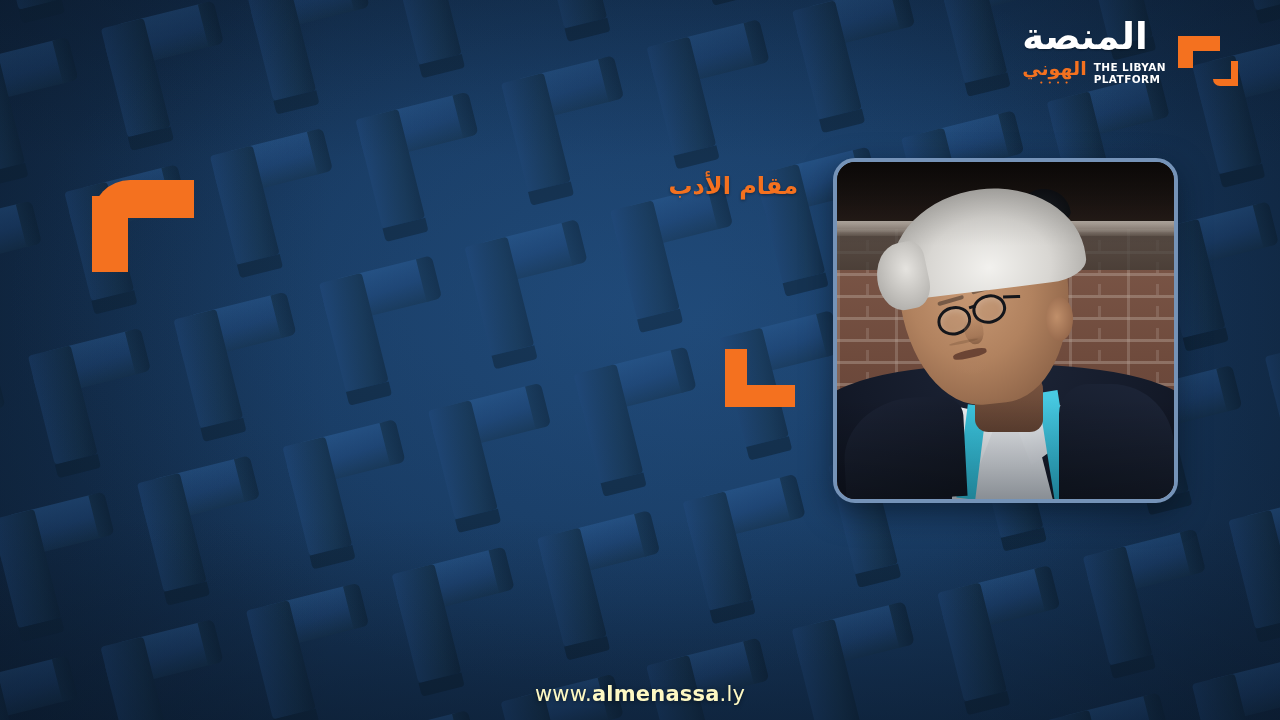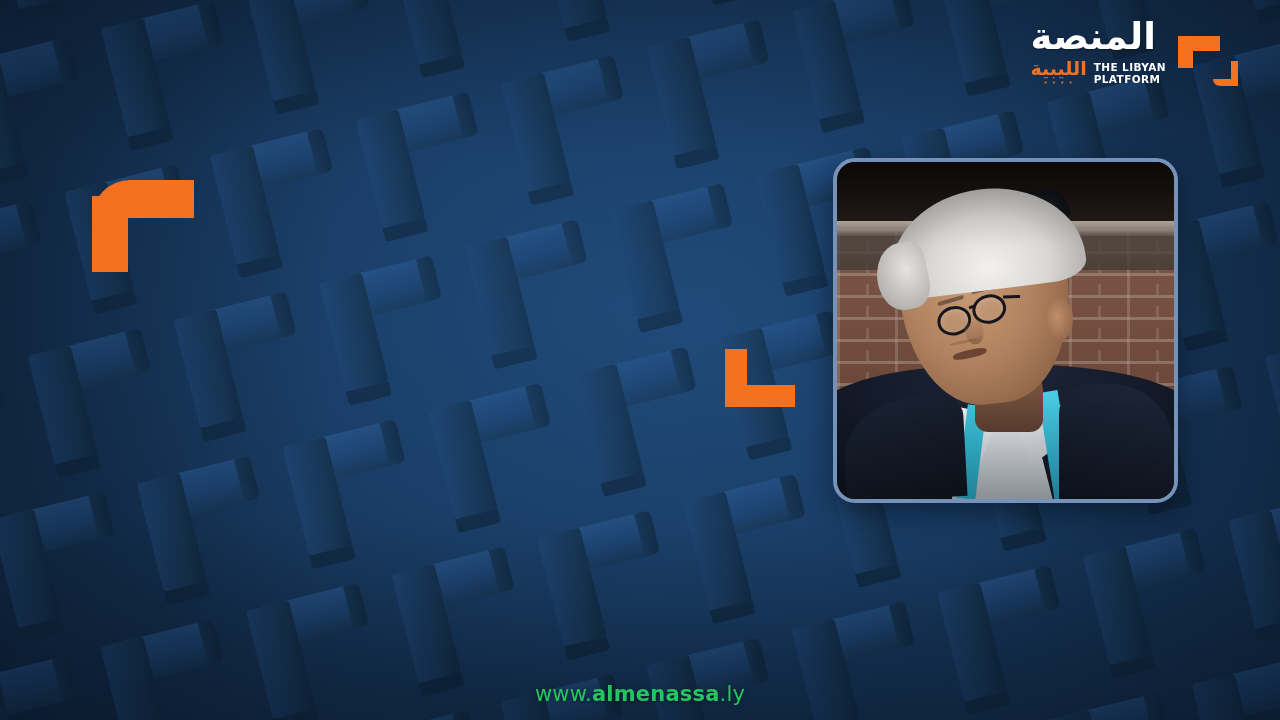--- a/index.html
+++ b/index.html
@@ -371,21 +371,21 @@
   }
 
   
   .footer{
     position:absolute;
     left:0;right:0;bottom:14px;
     text-align:center;
     direction:ltr;
   }
   .site{
-    color:#22c55e;
+    color:#fef9c3;
     font-size:21px;
     letter-spacing:.2px;
     text-shadow:0 1px 4px rgba(0,0,0,.45);
   }
   .site .b{font-weight:bold;}
   .site .l{font-weight:normal;}
 </style>
 </head>
 <body>
 
@@ -726,36 +726,37 @@
       </div>
     </div>
     <div class="logo-text">
       <div class="logo-ar">المنصة</div>
       <div class="logo-sub">
         <div class="logo-en">
           <div>THE LIBYAN</div>
           <div>PLATFORM</div>
         </div>
         <div>
-          <div class="logo-ar2">الليبية</div>
+          <div class="logo-ar2">الهوني</div>
           <div class="logo-dots">• • • •</div>
         </div>
       </div>
     </div>
   </div>
 
   <div class="decor-hook-big">
     <div class="h"></div>
       <div class="v"></div>
   </div>
   <div class="decor-hook-small">
     <div class="h"></div>
       <div class="v"></div>
   </div>
 
+  <div class="kicker">مقام الأدب</div>
 
   <div class="portrait-frame">
     <div class="portrait">
       <div class="ph-wall"></div>
       <div class="ph-brick"></div>
       <div class="ph-brick2"></div>
       <div class="ph-topbeam"></div>
       <div class="ph-ledge"></div>
       <div class="ph-darkpanel"></div>
       <div class="ph-cap"></div>

